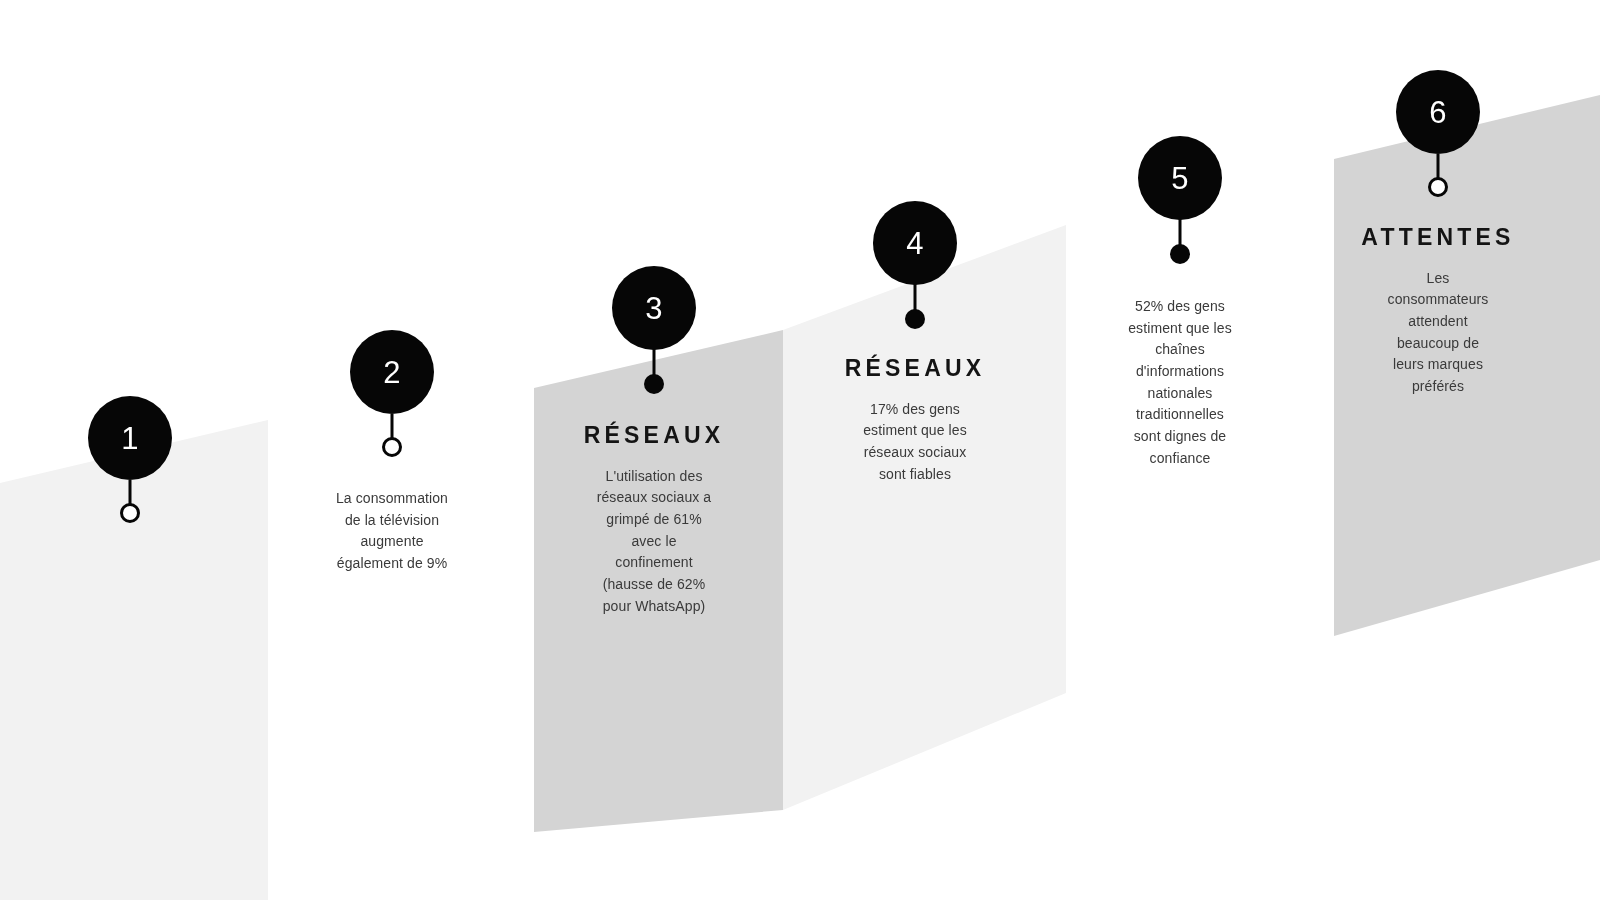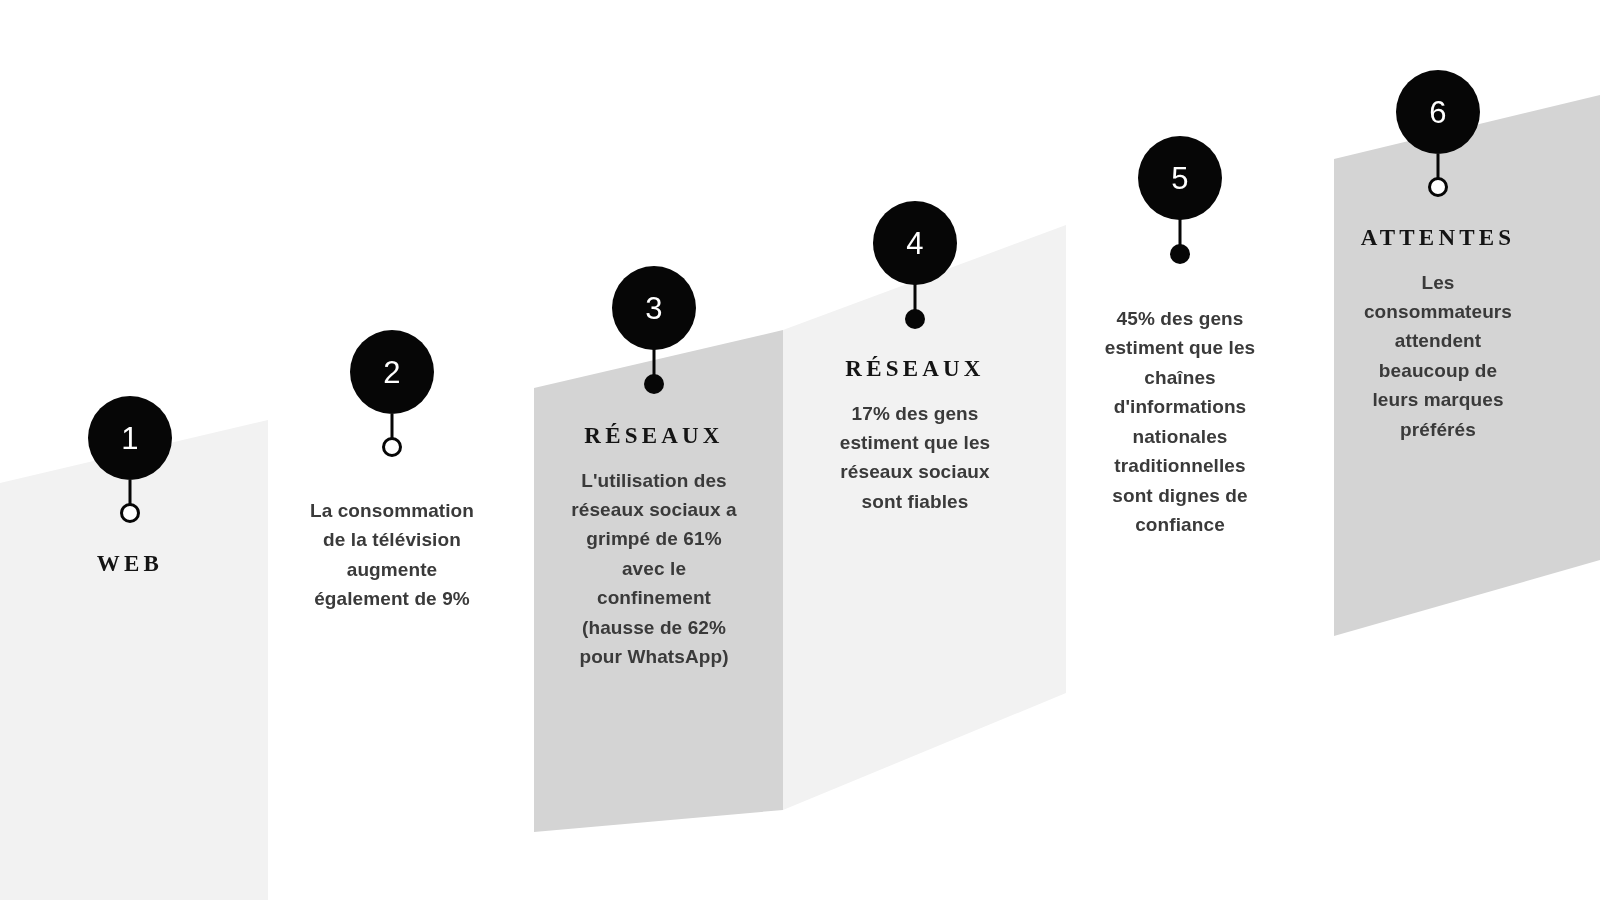--- a/index.html
+++ b/index.html
@@ -78,30 +78,30 @@
     background: #060606;
     border: 0;
   }
   .step-title {
     font-size: 23px;
     font-weight: bold;
     letter-spacing: 4.2px;
     color: #141414;
     line-height: 1.2;
     margin: 0 0 16px 0;
-    font-family: Liberation Serif, serif;
+    font-family: Liberation Sans, sans-serif;
     text-align: center;
   }
   .step-body {
-    font-size: 19px;
-    font-weight: 700;
+    font-size: 14px;
+    font-weight: 400;
     color: #3a3a3a;
     line-height: 1.55;
     letter-spacing: 0.1px;
-    margin: 12px;
+    margin: 4px;
     font-family: "Liberation Sans", sans-serif;
     white-space: pre-line;
   }
 </style>
 </head>
 <body>
 
 <div id="stage">
 
   <svg id="panels-layer" width="1600" height="900" viewBox="0 0 1600 900" aria-hidden="true">
@@ -113,21 +113,20 @@
 
   <div class="step" style="left:10px; top:396px; width:240px;">
     <div class="marker">
       <div class="badge" style="top:0;">
         <span>1</span>
       </div>
       <div class="stem" style="top:84px; height:27px;"></div>
       <div class="dot hollow" style="top:107px;"></div>
     </div>
     <div style="height:154px;"></div>
-    <h3 class="step-title">WEB</h3>
   </div>
 
   <div class="step" style="left:272px; top:330px; width:240px;">
     <div class="marker">
       <div class="badge" style="top:0;">
         <span>2</span>
       </div>
       <div class="stem" style="top:84px; height:27px;"></div>
       <div class="dot hollow" style="top:107px;"></div>
     </div>
@@ -175,21 +174,21 @@
 
   <div class="step" style="left:1062px; top:136px; width:236px;">
     <div class="marker">
       <div class="badge" style="top:0;">
         <span>5</span>
       </div>
       <div class="stem" style="top:78px; height:32px;"></div>
       <div class="dot filled" style="top:108px;"></div>
     </div>
     <div style="height:156px;"></div>
-    <p class="step-body">45% des gens
+    <p class="step-body">52% des gens
 estiment que les
 chaînes
 d'informations
 nationales
 traditionnelles
 sont dignes de
 confiance</p>
   </div>
 
   <div class="step" style="left:1318px; top:70px; width:240px;">

